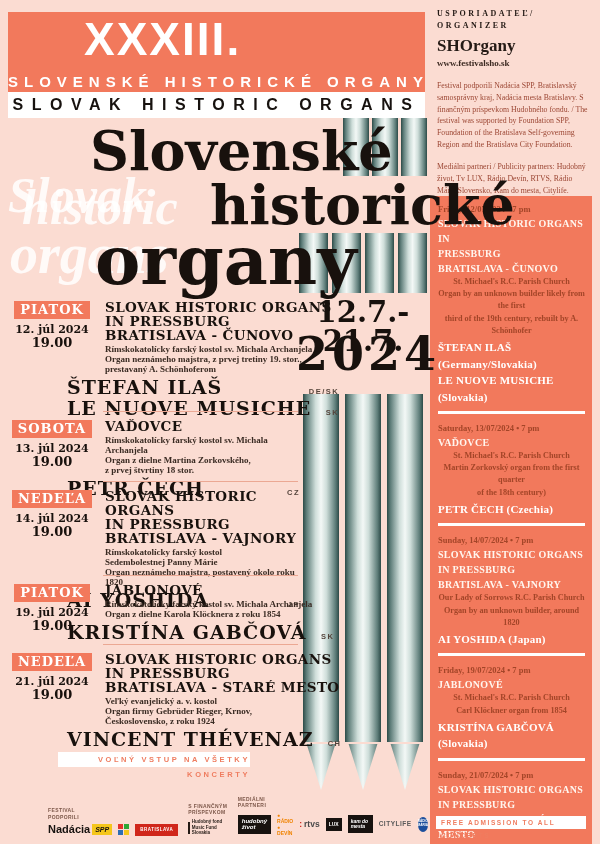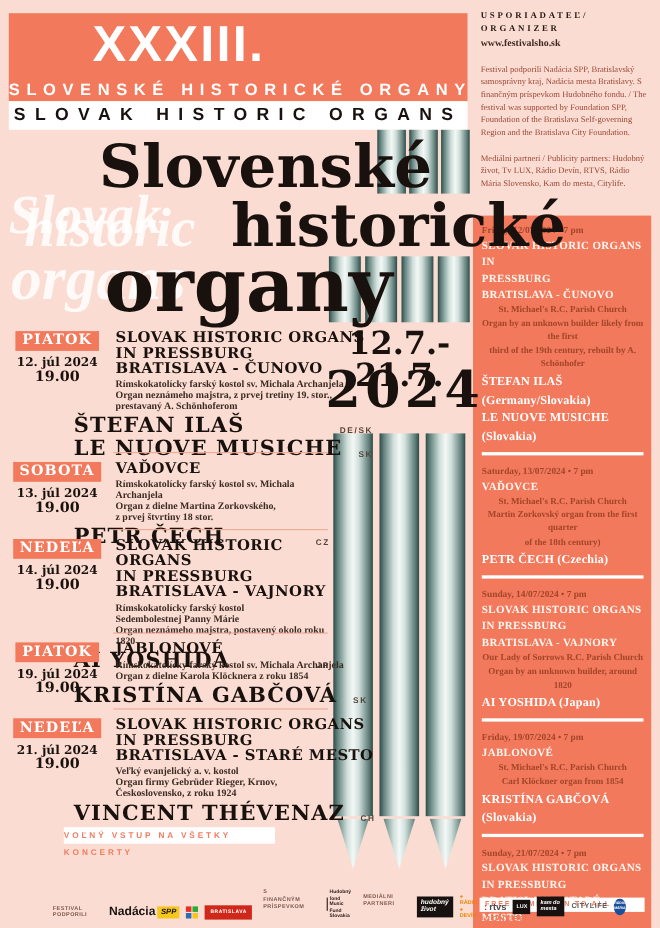--- a/index.html
+++ b/index.html
@@ -54,38 +54,38 @@
   .l-body{position:relative;}
   .l-title{font:bold 13.5px/14px "DejaVu Serif",serif;color:#18110d;letter-spacing:.4px;}
   .l-desc{font:bold 9px/10px "Liberation Serif",serif;color:#3a2b23;margin-top:2px;}
   .l-artists{margin-top:3px;}
   .l-artist{position:relative;padding-right:28px;}
   .l-name{display:block;margin-left:-38px;font:bold 19px/21px "DejaVu Serif",serif;
           letter-spacing:1px;color:#18110d;white-space:nowrap;}
   .l-code{position:absolute;right:0;bottom:3px;font:bold 7.5px/1 "Liberation Sans",sans-serif;
           letter-spacing:1.5px;color:#55453c;}
   #free-sk{position:absolute;left:58px;top:752px;width:192px;height:15px;background:#fff;z-index:3;
-           color:#ef7d60;font:bold 7.5px/15px "Liberation Sans",sans-serif;letter-spacing:2.6px;text-align:left;}
+           color:#ef7d60;font:bold 7.5px/15px "Liberation Sans",sans-serif;letter-spacing:2.6px;text-align:right;}
 
   
   #rpanel{position:absolute;left:430px;top:196px;width:162px;height:648px;background:#f2795c;z-index:2;}
   #right-events{position:absolute;left:8px;right:7px;top:7px;}
   .r-event{margin-bottom:5px;}
   .r-date{font:bold 8.5px/12px "Liberation Serif",serif;color:#a34528;}
   .r-title{font:bold 10px/15px "Liberation Serif",serif;color:#fff6ef;letter-spacing:.3px;margin-top:1px;}
   .r-desc{font:bold 8.2px/12.2px "Liberation Serif",serif;color:#a34528;text-align:center;}
   .r-artists{font:bold 11px/16.5px "Liberation Serif",serif;color:#ffffff;margin-top:2px;letter-spacing:.2px;}
   .r-sep{height:3px;background:#fff;margin:6px 0 8px;}
   #free-en{position:absolute;left:6px;right:6px;bottom:15px;height:13px;background:#fff;
            color:#ef7d60;font:bold 6.5px/13px "Liberation Sans",sans-serif;letter-spacing:1.6px;padding-left:5px;}
 
   
   #sponsors{position:absolute;left:8px;top:786px;width:420px;height:50px;z-index:3;
             display:flex;align-items:flex-end;gap:10px;padding-left:40px;box-sizing:border-box;}
-  .sp-group{display:flex;flex-direction:row;gap:20px;}
+  .sp-group{display:flex;flex-direction:column;gap:3px;}
   .sp-label{font:bold 5px/1.35 "Liberation Sans",sans-serif;letter-spacing:.4px;color:#7d584a;white-space:pre-line;}
   .sp-logos{display:flex;align-items:center;gap:6px;}
   .lg{display:inline-flex;align-items:center;gap:2px;}
   .lg-nadacia{font:bold 11px/1 "Liberation Sans",sans-serif;color:#17120f;}
   .lg-spp{background:#f5c61b;color:#17120f;font:italic bold 7px/1 "Liberation Sans",sans-serif;padding:2px 3px;}
   .lg-bsk{display:grid;grid-template-columns:5px 5px;grid-gap:1px;}
   .lg-bsk i{width:5px;height:5px;display:block;}
   .lg-bratislava{background:#d0271b;color:#fff;font:bold 4.5px/1 "Liberation Sans",sans-serif;
                  letter-spacing:.5px;padding:4px 5px;}
   .lg-hf{display:flex;align-items:center;gap:2px;font:bold 4.5px/1.25 "Liberation Sans",sans-serif;color:#241a15;}
@@ -108,20 +108,21 @@
 
   <div id="hdr">
     <div id="edition">XXXIII.</div>
     <div id="hdr-sk">SLOVENSKÉ HISTORICKÉ ORGANY</div>
   </div>
   <div id="hdr-en">SLOVAK HISTORIC ORGANS</div>
 
   <div id="org">
     <div class="lbl pre">USPORIADATEĽ/
 ORGANIZER</div>
+    <div class="name">SHOrgany</div>
     <div class="site">www.festivalsho.sk</div>
     <div class="para">Festival podporili Nadácia SPP, Bratislavský samosprávny kraj, Nadácia mesta Bratislavy. S finančným príspevkom Hudobného fondu. / The festival was supported by Foundation SPP, Foundation of the Bratislava Self-governing Region and the Bratislava City Foundation.</div>
     <div class="para">Mediálni partneri / Publicity partners: Hudobný život, Tv LUX, Rádio Devín, RTVS, Rádio Mária Slovensko, Kam do mesta, Citylife.</div>
   </div>
 
   <div class="ghost" style="left:8px;top:138px;margin-top:32px;">Slovak</div>
   <div class="ghost" style="left:10px;top:226px;font-size:56px;">organs</div>
   <div class="ghost" style="left:22px;top:182px;">historic</div>
 
   <div class="pipe" style="left:343px;top:118px;width:26px;height:58px;"></div>

